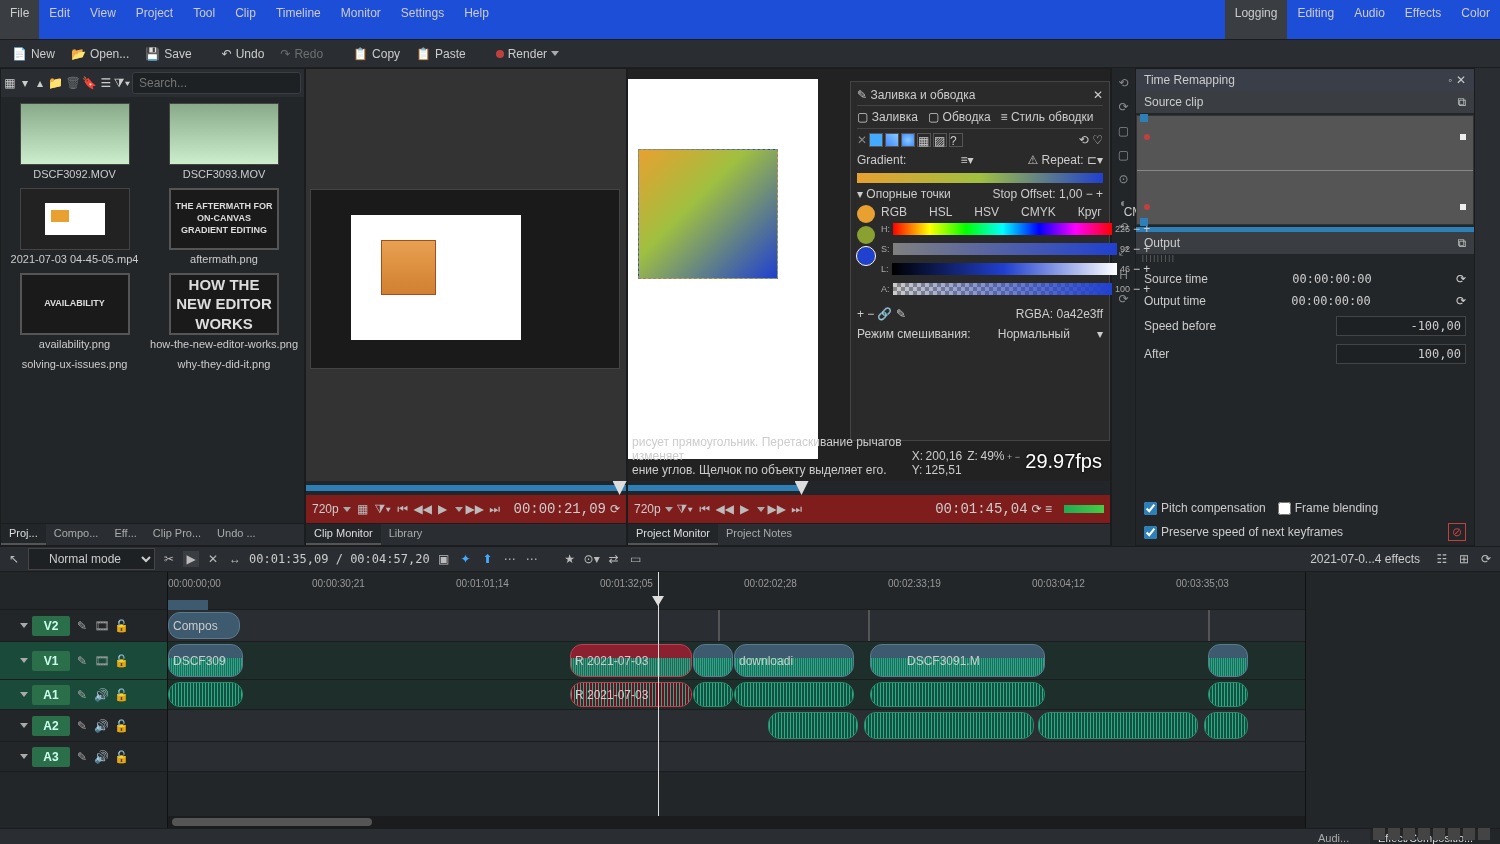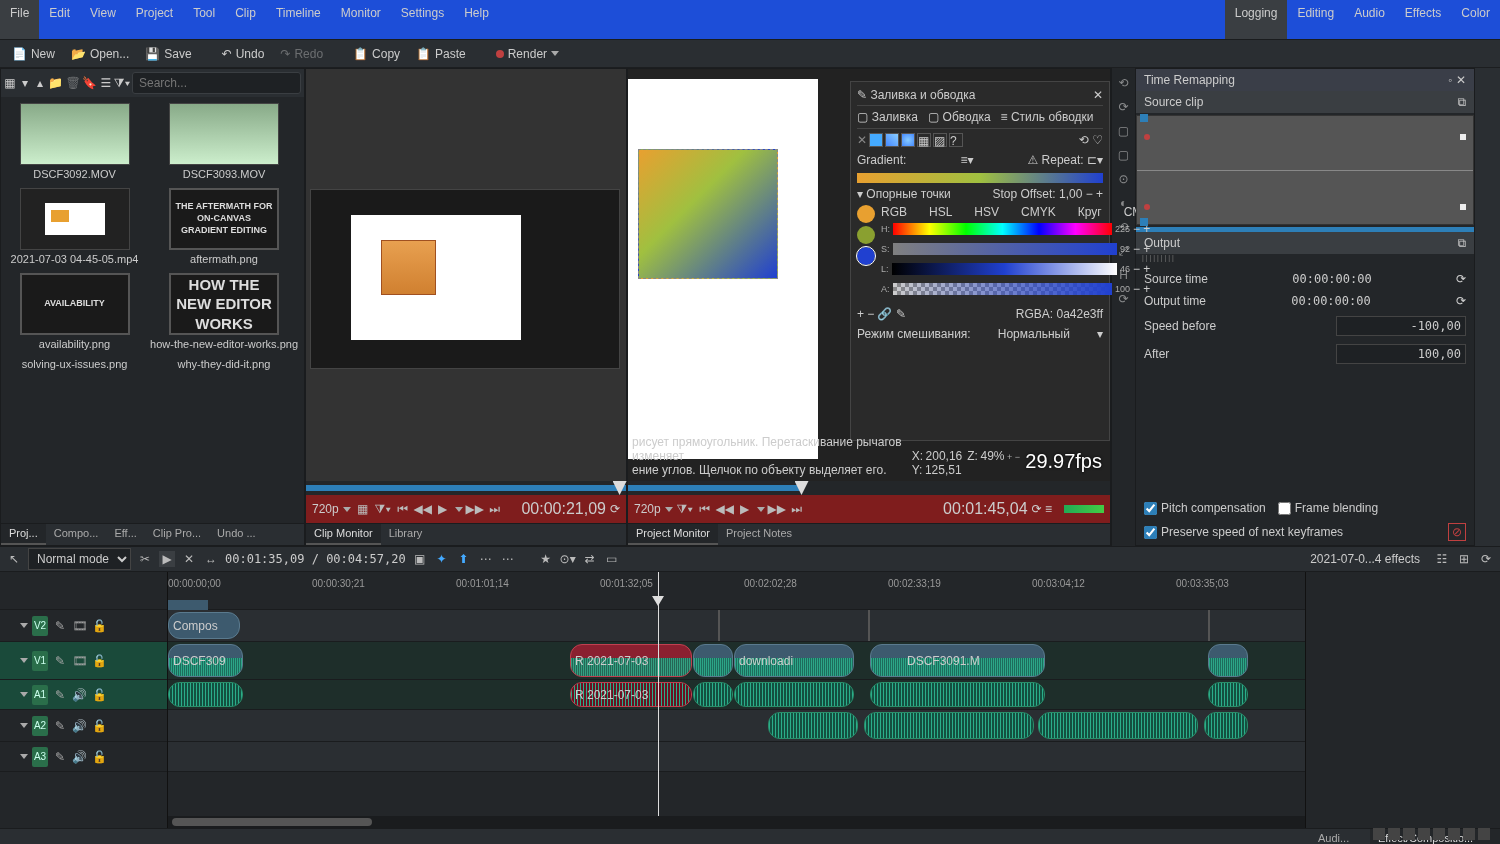--- a/index.html
+++ b/index.html
@@ -25,51 +25,51 @@
 .thumb.light { background:#eee; }
 .thumb.dark2 { background:#222; }
 .bin-label { font-size:11px; color:#ccc; white-space:nowrap; overflow:hidden; text-overflow:ellipsis; }
 .tabs-row { display:flex; border-top:1px solid #1a1c1e; background:#2a2e32; height:22px; }
 .tab { padding:3px 8px; font-size:11px; cursor:pointer; color:#aaa; white-space:nowrap; overflow:hidden; text-overflow:ellipsis; }
 .tab.active { background:#232629; color:#ddd; border-bottom:2px solid #555; }
 .monitor-col { display:flex; flex-direction:column; }
 .monitor { flex:1; background:#3a3e42; position:relative; display:flex; align-items:center; justify-content:center; }
 .monitor-controls { height:28px; display:flex; align-items:center; gap:4px; padding:0 6px; background:#7f1d1d; }
 .ctrl-btn { width:16px; height:16px; display:inline-flex; align-items:center; justify-content:center; cursor:pointer; color:#bbb; }
-.timecode { font-family:Liberation Sans, sans-serif; font-size:16px; color:#ccc; margin-left:auto; }
+.timecode { font-family:Liberation Mono, monospace; font-size:14px; color:#ccc; margin-left:auto; }
 .fps-text { position:absolute; right:8px; bottom:8px; font-size:20px; color:#fff; text-shadow:0 0 3px #000; }
 .seekbar { height:14px; background:#232629; position:relative; }
 .seekbar .filled { position:absolute; left:0; top:4px; height:6px; background:#2d7fb8; }
 .playhead { position:absolute; top:0; width:14px; height:14px; background:#ddd; clip-path:polygon(0 0,100% 0,50% 100%); transform:translateX(-7px); }
 .time-remap { width:340px; display:flex; flex-direction:column; background:#232629; }
 .tr-header { background:#3a3e48; padding:4px 8px; display:flex; align-items:center; justify-content:space-between; }
 .tr-row { display:flex; justify-content:space-between; padding:4px 8px; align-items:center; }
 .tr-row label { color:#ccc; }
 .tr-graph { height:110px; background:#555; margin:2px 0; position:relative; border:1px solid #333; }
 .tr-handle { position:absolute; width:8px; height:8px; background:#2d7fb8; transform:translateX(-4px); }
 .tr-dot { position:absolute; width:6px; height:6px; border-radius:50%; background:#c04040; }
 .tr-input { width:130px; background:#1e2124; border:1px solid #444; color:#ccc; padding:2px 4px; text-align:right; font-family:monospace; }
 .tr-check-row { padding:4px 8px; display:flex; gap:12px; flex-wrap:wrap; }
 .chk { display:inline-flex; align-items:center; gap:4px; }
 .chk input { accent-color:#2d7fb8; }
 .vert-icons { width:24px; background:#232629; display:flex; flex-direction:column; align-items:center; gap:10px; padding:8px 0; border-left:1px solid #1a1c1e; }
 .vico { width:14px; height:14px; cursor:pointer; opacity:.6; display:flex; align-items:center; justify-content:center; }
 .timeline-header { height:26px; background:#2a2e32; display:flex; align-items:center; padding:0 6px; gap:6px; border-top:1px solid #1a1c1e; border-bottom:1px solid #1a1c1e; }
 .timeline-header .tc { font-family:monospace; color:#ccc; }
-.tl-sel select { background:#1e2124; color:#ccc; border:1px solid #444; padding:2px 4px; }
+.tl-sel select { background:#1e2124; color:#ccc; border:1px solid #444; padding:2px 16px; }
 .effects-title { margin-left:auto; padding:3px 8px; }
 .timeline-area { height:256px; display:flex; background:#232629; }
 .track-headers { width:168px; background:#232629; border-right:1px solid #111; }
 .track-head { display:flex; align-items:center; gap:4px; border-bottom:1px solid #1a1c1e; padding-left:20px; }
 .track-head.v2 { height:32px; }
 .track-head.v1 { height:38px; }
 .track-head.a1 { height:30px; }
 .track-head.a2 { height:32px; }
 .track-head.a3 { height:30px; }
-.track-label { width:16px; height:20px; background:#2a6e4a; color:#cfe; display:flex; align-items:center; justify-content:center; font-size:10px; border-radius:2px; font-weight:normal; }
+.track-label { width:38px; height:20px; background:#2a6e4a; color:#cfe; display:flex; align-items:center; justify-content:center; font-size:12px; border-radius:2px; font-weight:bold; }
 .th-ico { width:16px; height:16px; display:flex; align-items:center; justify-content:center; color:#aaa; cursor:pointer; }
 .ruler-row { height:38px; border-bottom:1px solid #1a1c1e; }
 .tracks-canvas { flex:1; position:relative; overflow:hidden; }
 .ruler { position:absolute; left:0; right:0; top:0; height:38px; background:#232629; border-bottom:1px solid #1a1c1e; }
 .ruler-mark { position:absolute; top:6px; font-size:10px; color:#999; }
 .track { position:absolute; left:0; right:0; border-bottom:1px solid #1a1c1e; background:#2a2e32; }
 .clip { position:absolute; top:2px; bottom:2px; border-radius:12px; overflow:hidden; display:flex; align-items:center; padding:0 4px; font-size:11px; }
 .clip.video { background:#3d5a6e; border:1px solid #5a7a8e; color:#fff; }
 .clip.audio { background:#1a6e5a; border:1px solid #2a8e6a; }
 .clip.selected { background:#8a2030; border:1px solid #c04050; color:#fff; }

